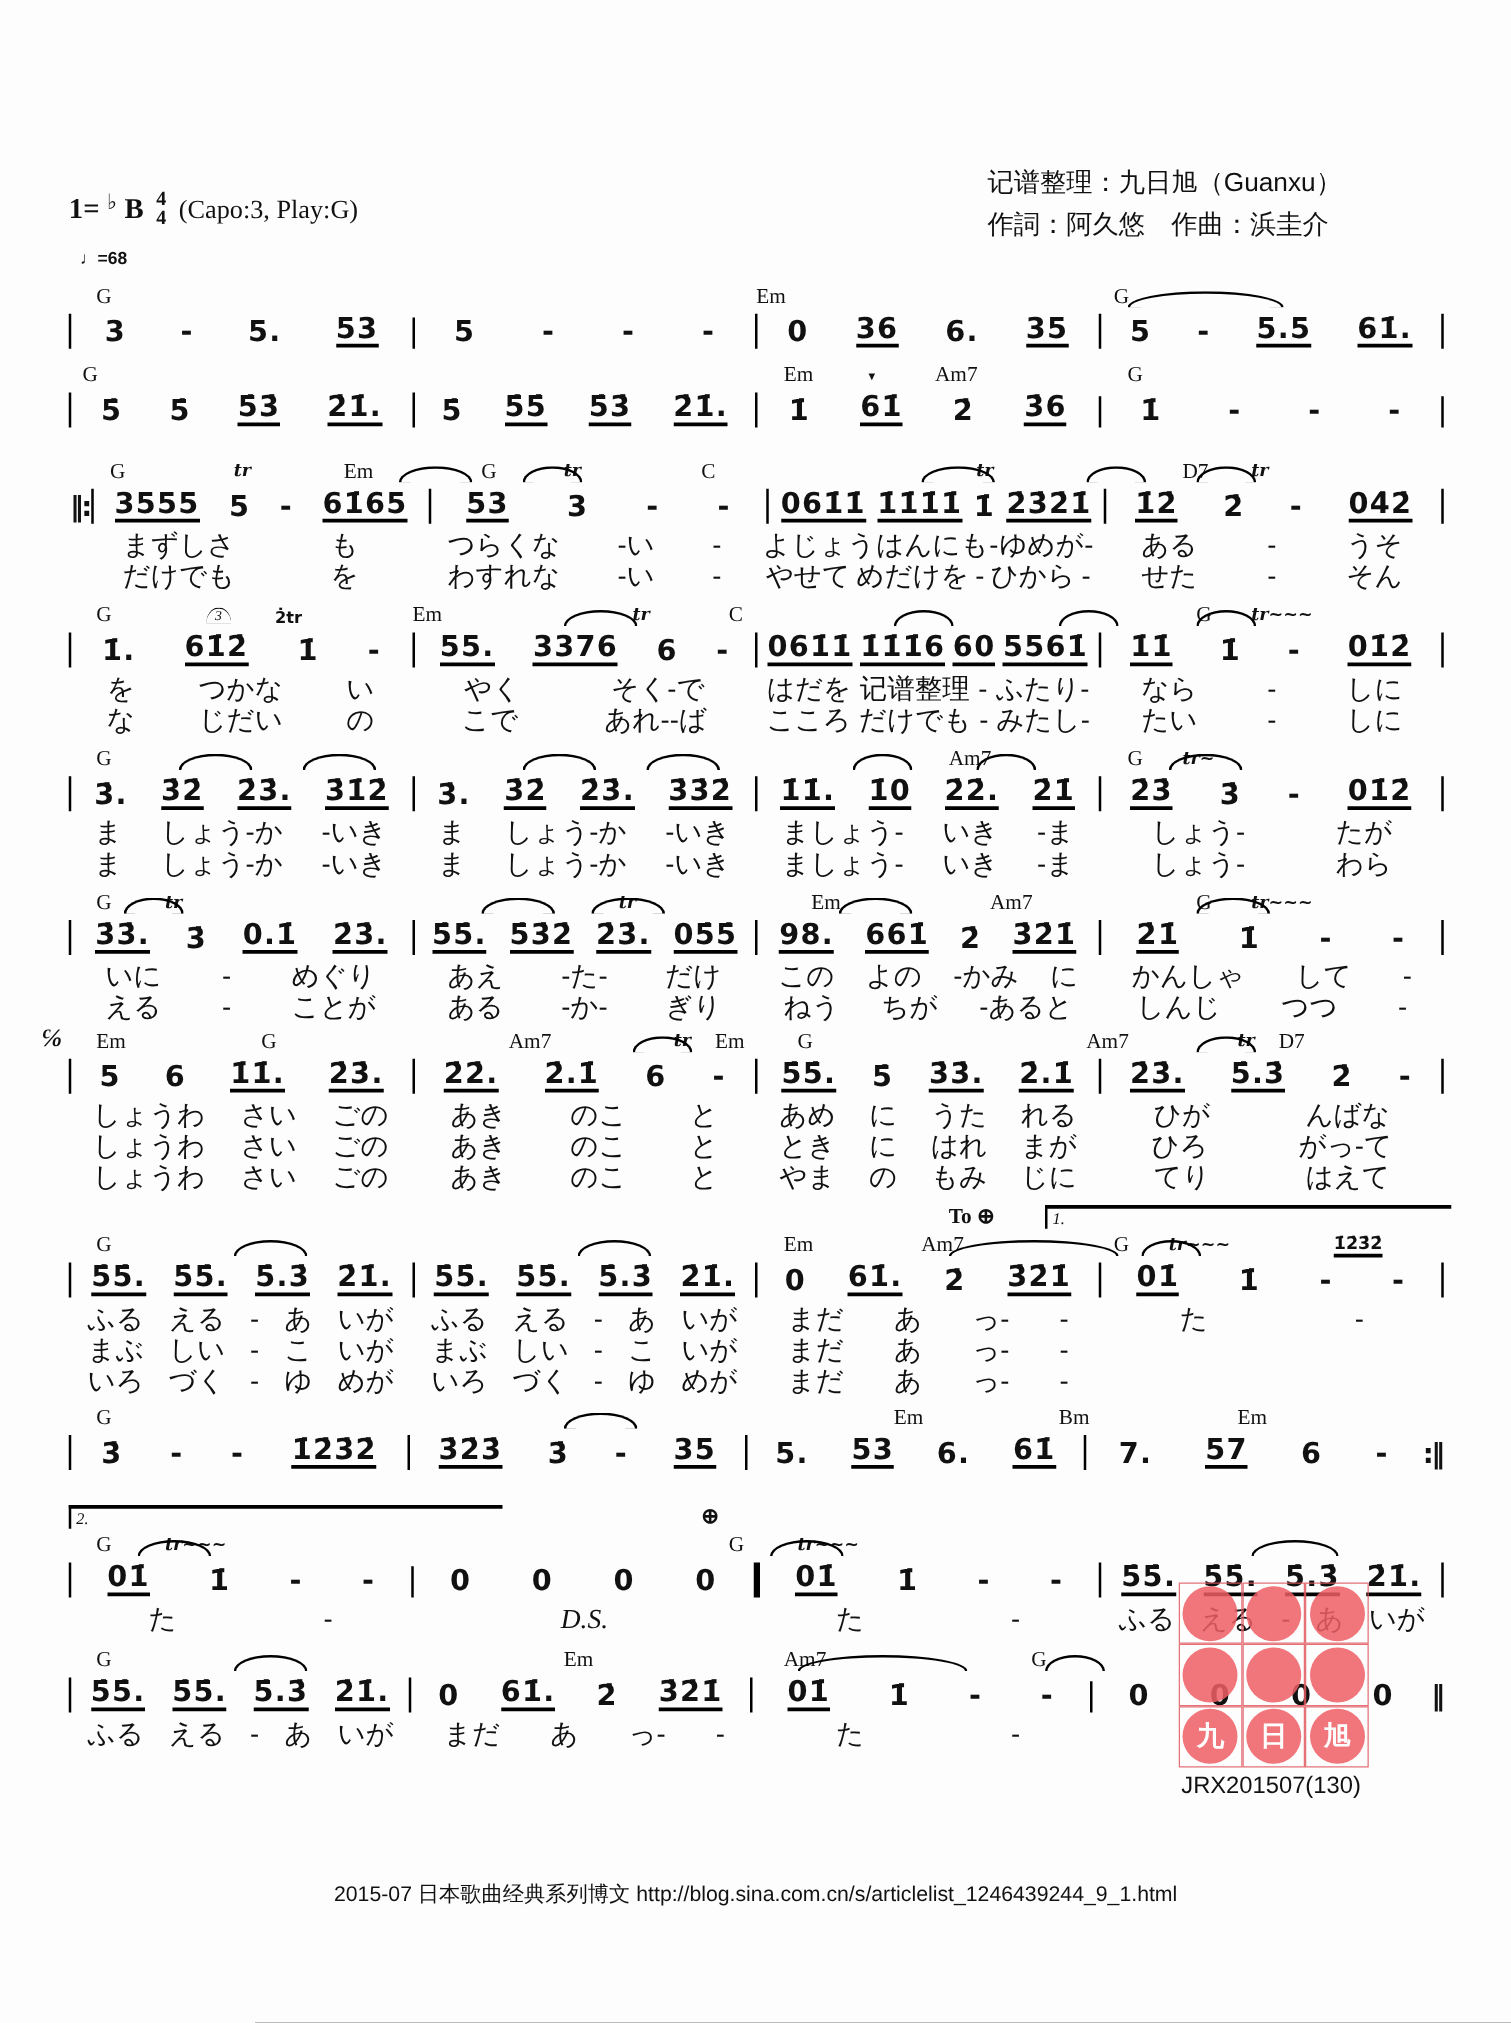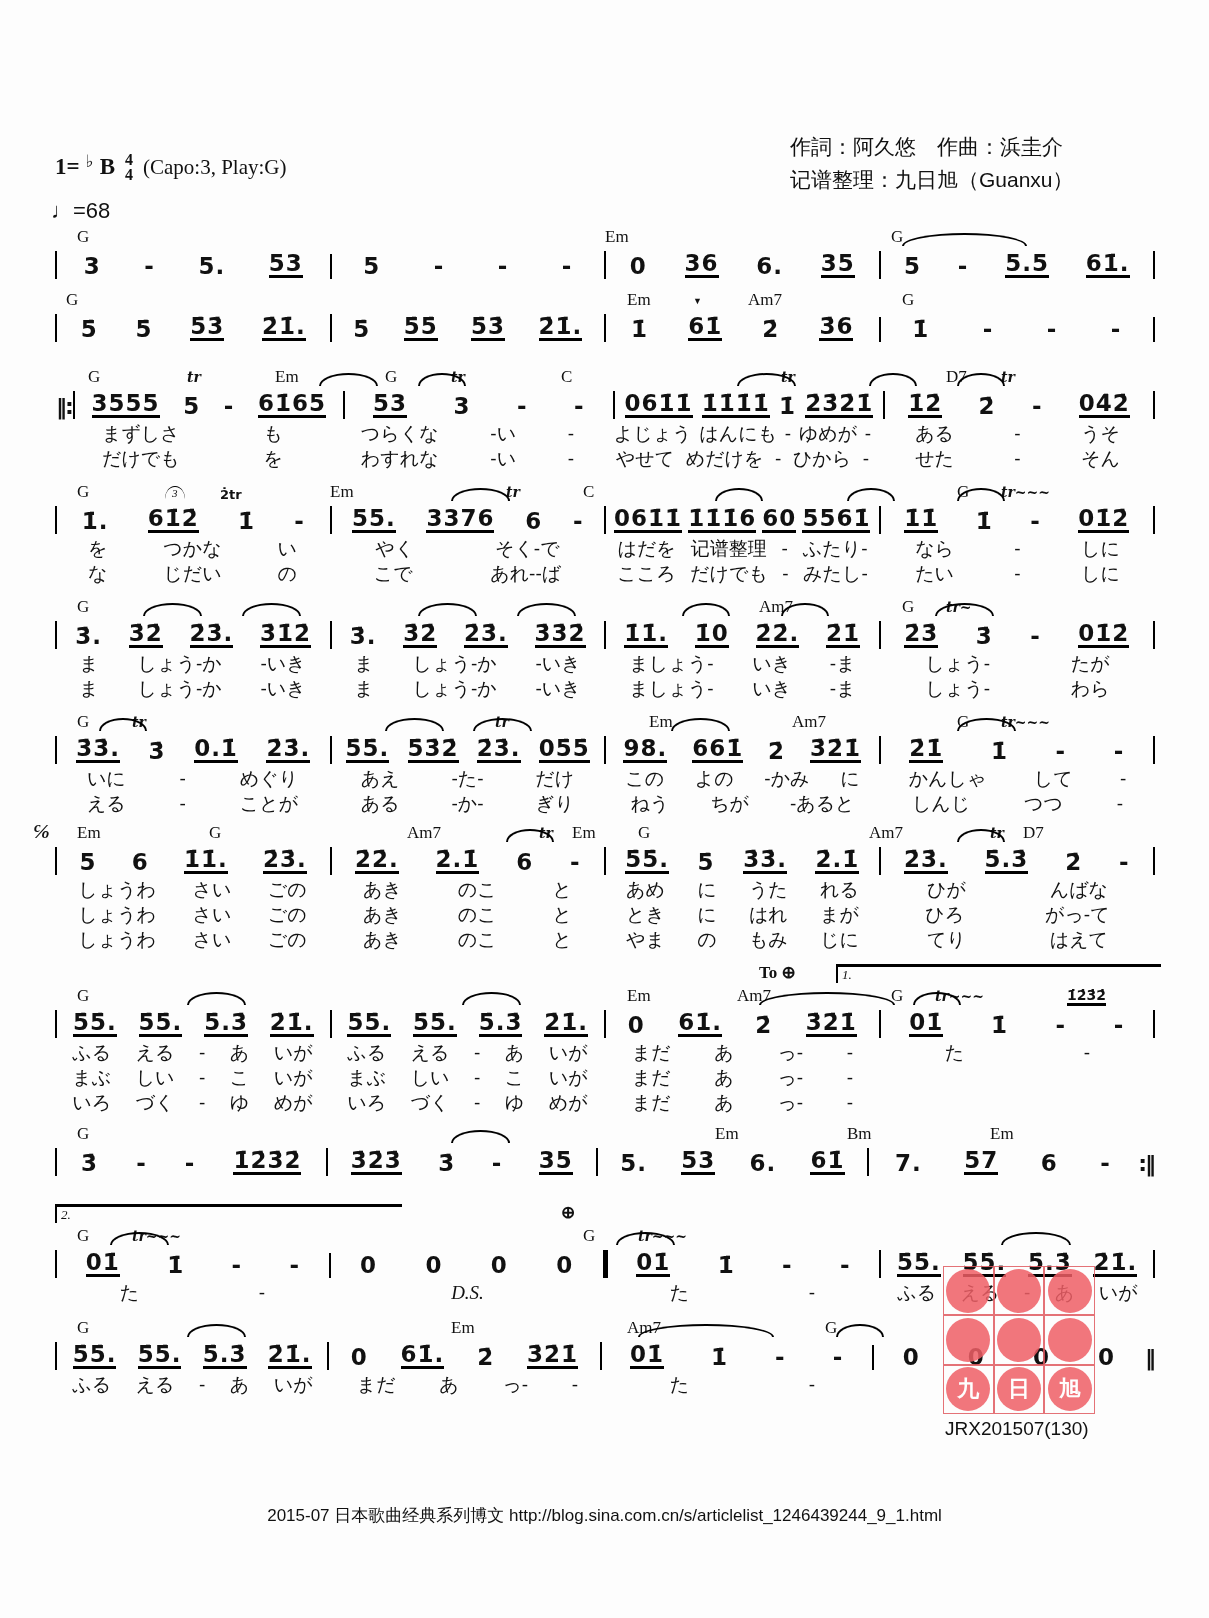--- a/index.html
+++ b/index.html
@@ -10,21 +10,21 @@
          font-family:"DejaVu Serif",serif;font-size:37px;font-weight:600;letter-spacing:4px;}
   .subtitle{position:absolute;top:106px;left:0;width:100%;text-align:center;font-size:22px;}
   .credits{position:absolute;top:130px;left:790px;font-size:21px;line-height:33px;}
   
   .keyline{position:absolute;top:152px;left:55px;font-size:21px;display:flex;align-items:center;gap:6px;
            font-family:"Liberation Serif",serif;}
   .keyline b{font-size:23px;}
   .flat{position:relative;top:-6px;font-size:17px;}
   .meter{display:inline-flex;flex-direction:column;align-items:center;font-weight:bold;font-size:16px;
          line-height:15px;margin:0 4px;}
-  .tempo{position:absolute;top:198px;left:51px;font-size:22px;font-weight:normal;}
+  .tempo{position:absolute;top:198px;left:64px;font-size:14px;font-weight:bold;}
   
   .score{position:absolute;top:224px;left:55px;width:1100px;}
   .system{position:relative;}
   .marker-row{position:relative;height:21px;}
   .tocoda{position:absolute;bottom:0;font-family:"Liberation Serif",serif;font-size:17px;font-weight:bold;}
   .ending{position:absolute;bottom:0;height:16px;border-top:3px solid #000;border-left:2px solid #000;
           font-family:"Liberation Serif",serif;font-style:italic;font-size:13px;padding-left:4px;}
   .chord-row{position:relative;height:23px;font-family:"Liberation Serif",serif;font-size:17px;}
   .chord-row .chord{position:absolute;bottom:0;}
   .chord-row .orn{position:absolute;bottom:2px;font-family:"DejaVu Serif",serif;font-style:italic;
@@ -40,40 +40,40 @@
   .notes-row{display:flex;align-items:flex-end;font-family:"DejaVu Sans",sans-serif;
              font-weight:bold;font-size:23px;height:32px;}
   .measure{flex:1;display:flex;justify-content:space-around;align-items:flex-end;
            border-left:2px solid #000;padding:0 5px 1px 5px;min-width:0;}
   .measure.thick{border-left-width:5px;}
   .notes-row .measure:last-of-type{border-right:2px solid #000;}
   .notes-row.noend .measure:last-of-type{border-right:none;}
   .rep{display:flex;align-items:center;font-weight:bold;font-size:22px;letter-spacing:-2px;padding:0 1px;}
   .tk{line-height:1.05;letter-spacing:1px;white-space:nowrap;}
   .tk.bm{border-bottom:3px solid #000;}
-  .lyr-row{display:flex;font-size:19px;margin-top:5px;height:20px;}
+  .lyr-row{display:flex;font-size:22px;margin-top:5px;height:20px;}
   .lyr-cell{flex:1;display:flex;justify-content:space-around;padding:0 5px;min-width:0;}
   .lyr-cell .tk{letter-spacing:0;border:none;}
   .lyr-cell .ds{font-style:italic;font-family:"Liberation Serif",serif;}
   
   .stamp{position:absolute;left:943px;top:1266px;width:152px;height:148px;display:grid;
          grid-template-columns:1fr 1fr 1fr;grid-template-rows:1fr 1fr 1fr;opacity:.85;z-index:5;}
   .stamp .cell{border:1.5px solid;display:flex;align-items:center;justify-content:center;}
   .stamp .dot{width:44px;height:44px;border-radius:50%;display:flex;align-items:center;justify-content:center;
               color:#fff;font-size:22px;font-weight:bold;}
   .stamp-code{position:absolute;left:945px;top:1418px;font-size:19px;z-index:5;}
   .footer{position:absolute;top:1504px;left:0;width:100%;text-align:center;font-size:17px;}
 </style>
 </head>
 <body>
 
 <div class="page">
   <div class="credits">
+    <div>记谱整理：九日旭（Guanxu）</div>
     <div>作詞：阿久悠　作曲：浜圭介</div>
-    <div>记谱整理：九日旭（Guanxu）</div>
   </div>
 
   <div class="keyline">
     <b>1=</b>
       <span class="flat">♭</span>
       <b>B</b>
     <span class="meter">
       <span>4</span>
       <span>4</span>
     </span>

